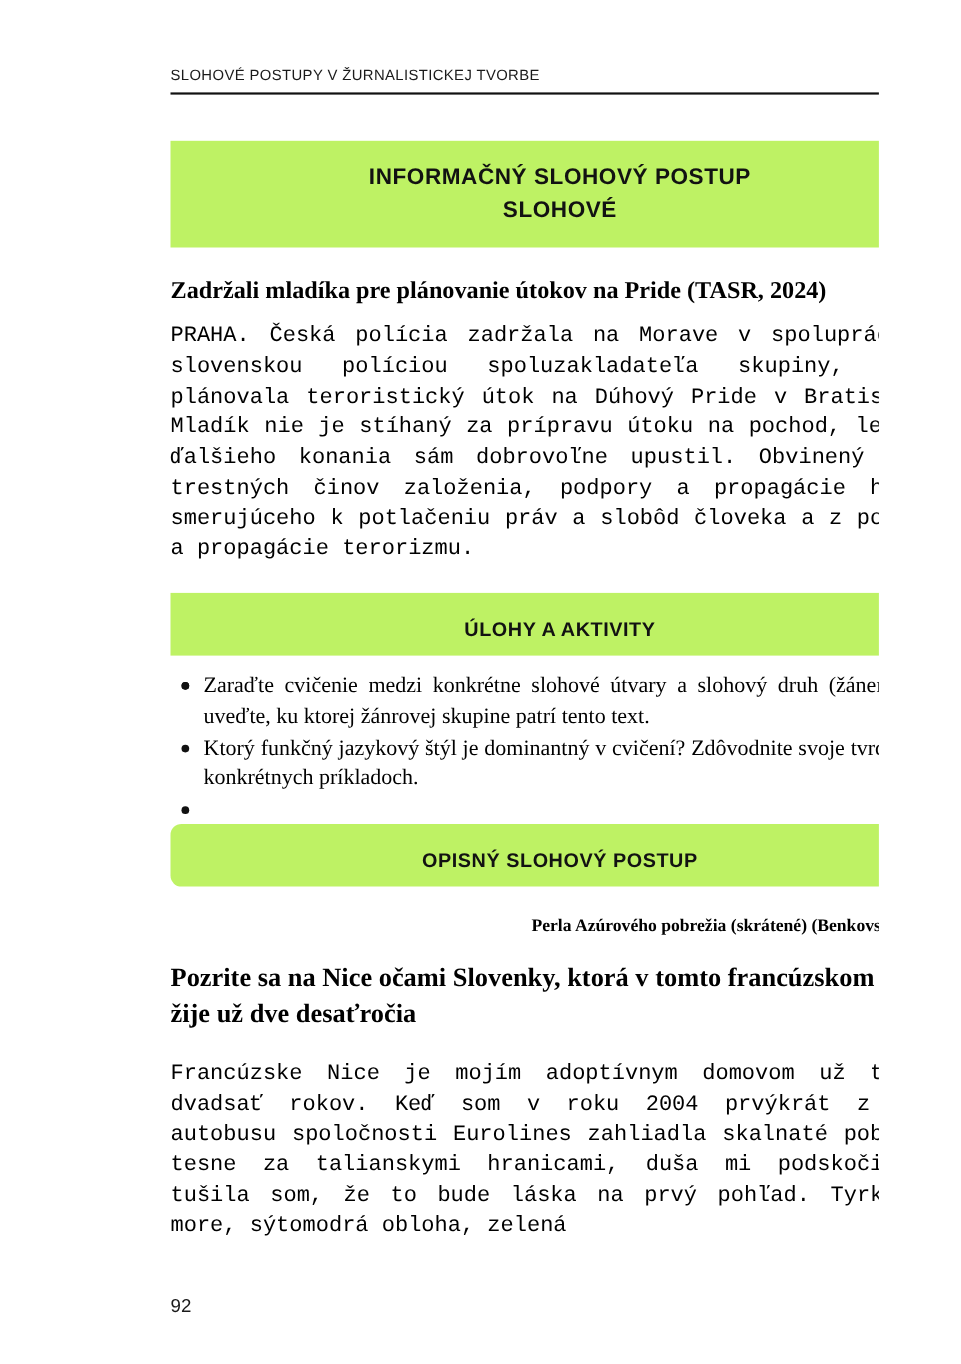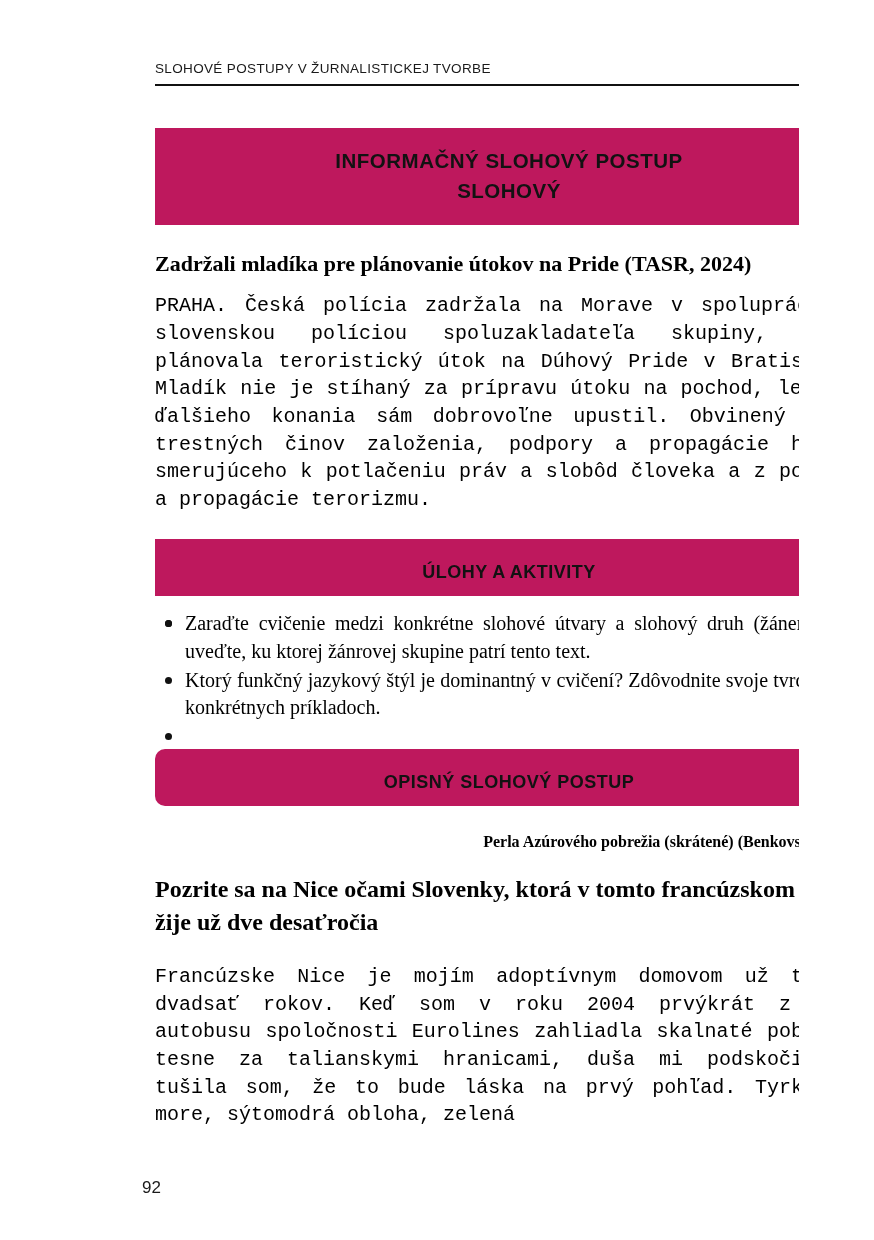--- a/index.html
+++ b/index.html
@@ -43,21 +43,21 @@
   }
   .head-rule {
     margin-top: 7px;
     height: 2.4px;
     background: #111111;
     width: 100%;
   }
 
   
   .band {
-    background: #be185d;
+    background: #bef264;
     width: 100%;
     box-sizing: border-box;
     text-align: center;
     font-family: "Liberation Sans", "DejaVu Sans", sans-serif;
     font-weight: 700;
     color: #121212;
     letter-spacing: 0.5px;
   }
   .band-tall {
     margin-top: 42px;
@@ -131,41 +131,41 @@
     top: 0.50em;
     width: 7px;
     height: 7px;
     border-radius: 50%;
     background: #111111;
   }
 
   
   .folio {
     position: absolute;
-    left: 67px;
+    left: 80px;
     bottom: 42px;
     font-family: "Liberation Sans", "DejaVu Sans", sans-serif;
     font-size: 17px;
     color: #1a1a1a;
   }
 </style>
 </head>
 <body>
 
 <div class="page">
   <div class="content">
 
     <div class="running-head">
       <div class="running-head-text">SLOHOVÉ POSTUPY V ŽURNALISTICKEJ TVORBE</div>
       <div class="head-rule"></div>
     </div>
 
     <div class="band band-tall">
       <div>INFORMAČNÝ SLOHOVÝ POSTUP</div>
-      <div>SLOHOVÝ</div>
+      <div>SLOHOVÉ</div>
     </div>
 
     <div class="article-title">Zadržali mladíka pre plánovanie útokov na Pride (TASR, 2024)</div>
 
     <p class="body-par">PRAHA. Česká polícia zadržala na Morave v spolupráci so slovenskou políciou spoluzakladateľa skupiny, ktorá plánovala teroristický útok na Dúhový Pride v Bratislave. Mladík nie je stíhaný za prípravu útoku na pochod, lebo od ďalšieho konania sám dobrovoľne upustil. Obvinený je z trestných činov založenia, podpory a propagácie hnutia smerujúceho k potlačeniu práv a slobôd človeka a z podpory a propagácie terorizmu.</p>
 
     <div class="band band-short band-ulohy">
       <span>ÚLOHY A AKTIVITY</span>
     </div>
 

